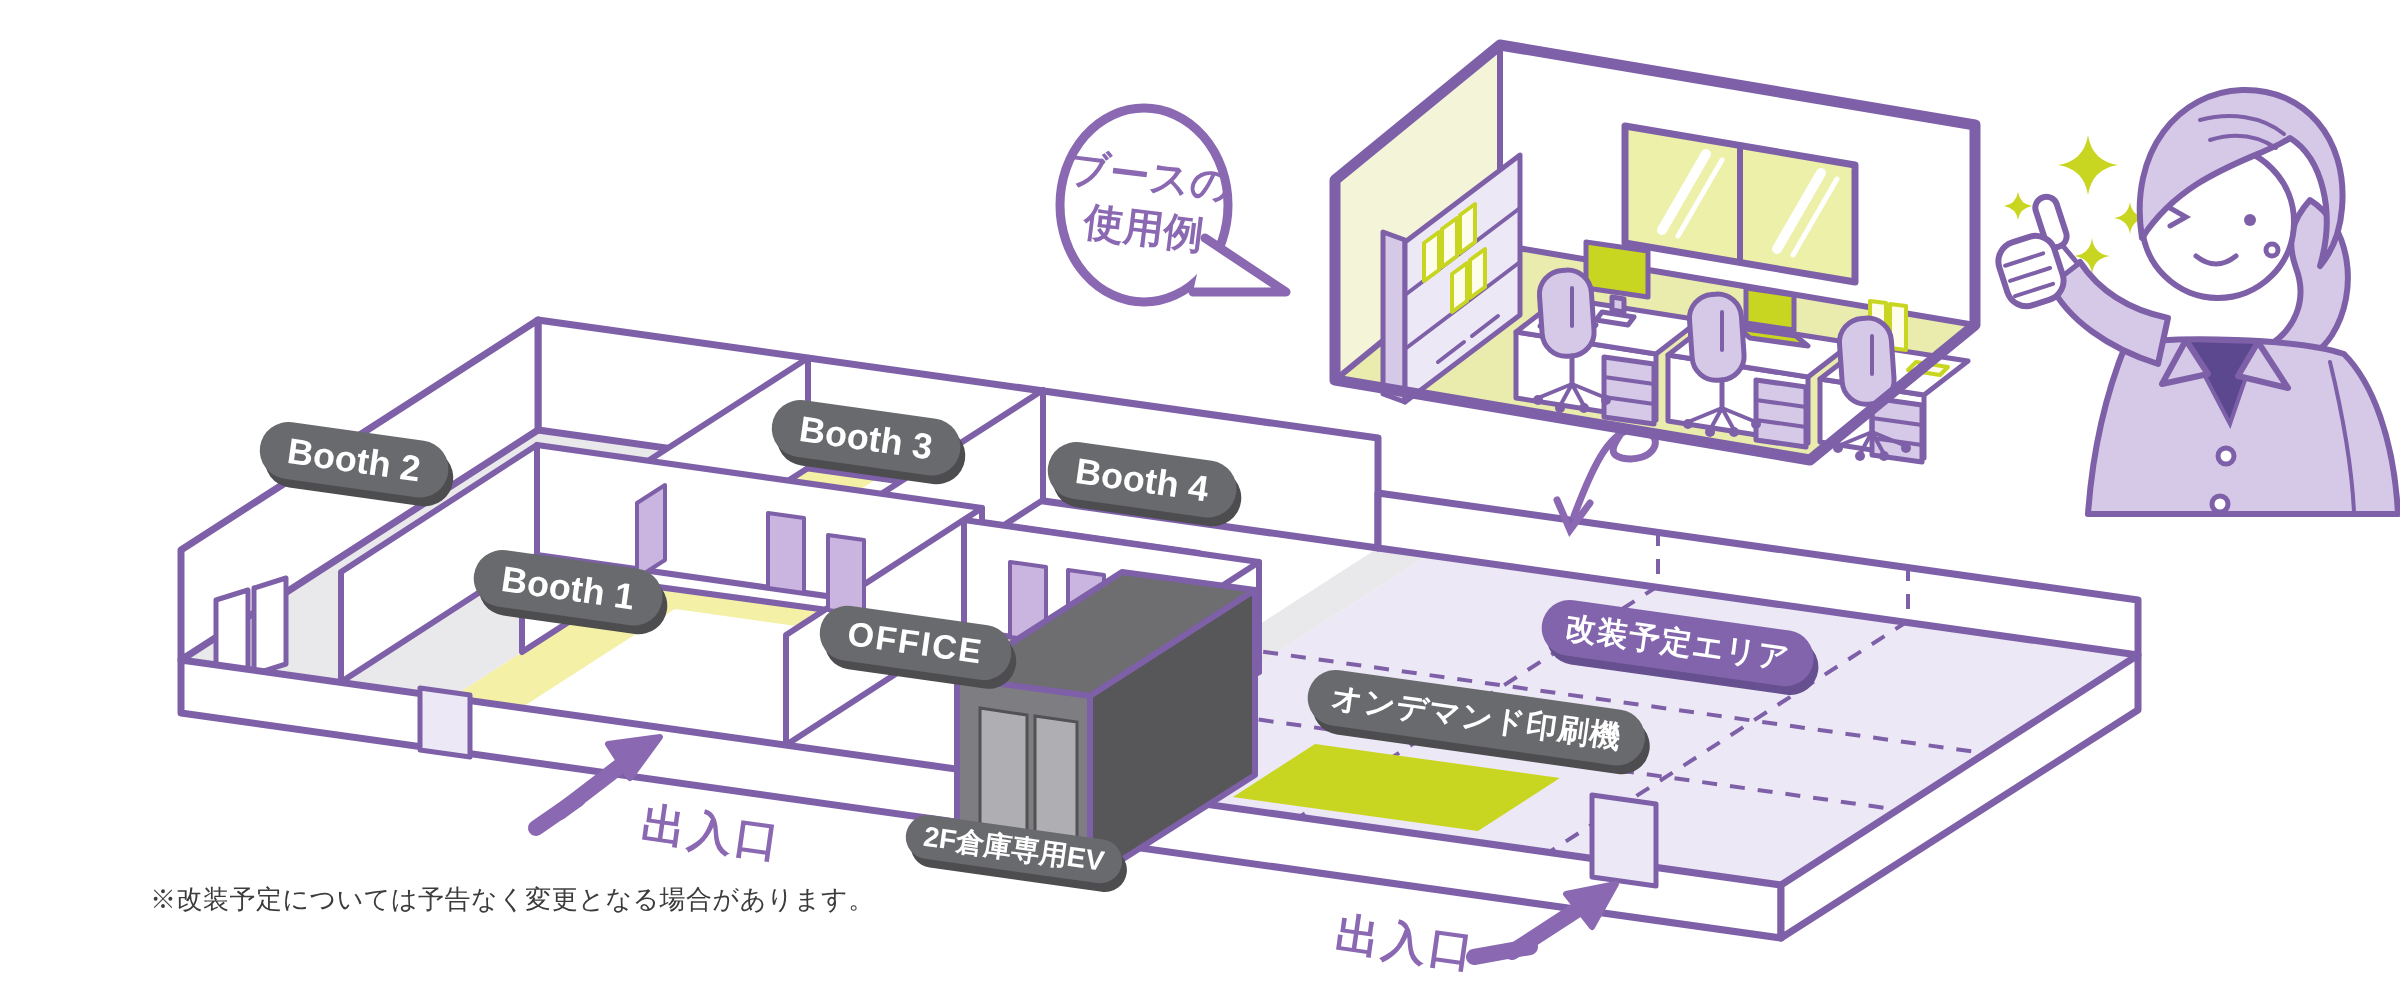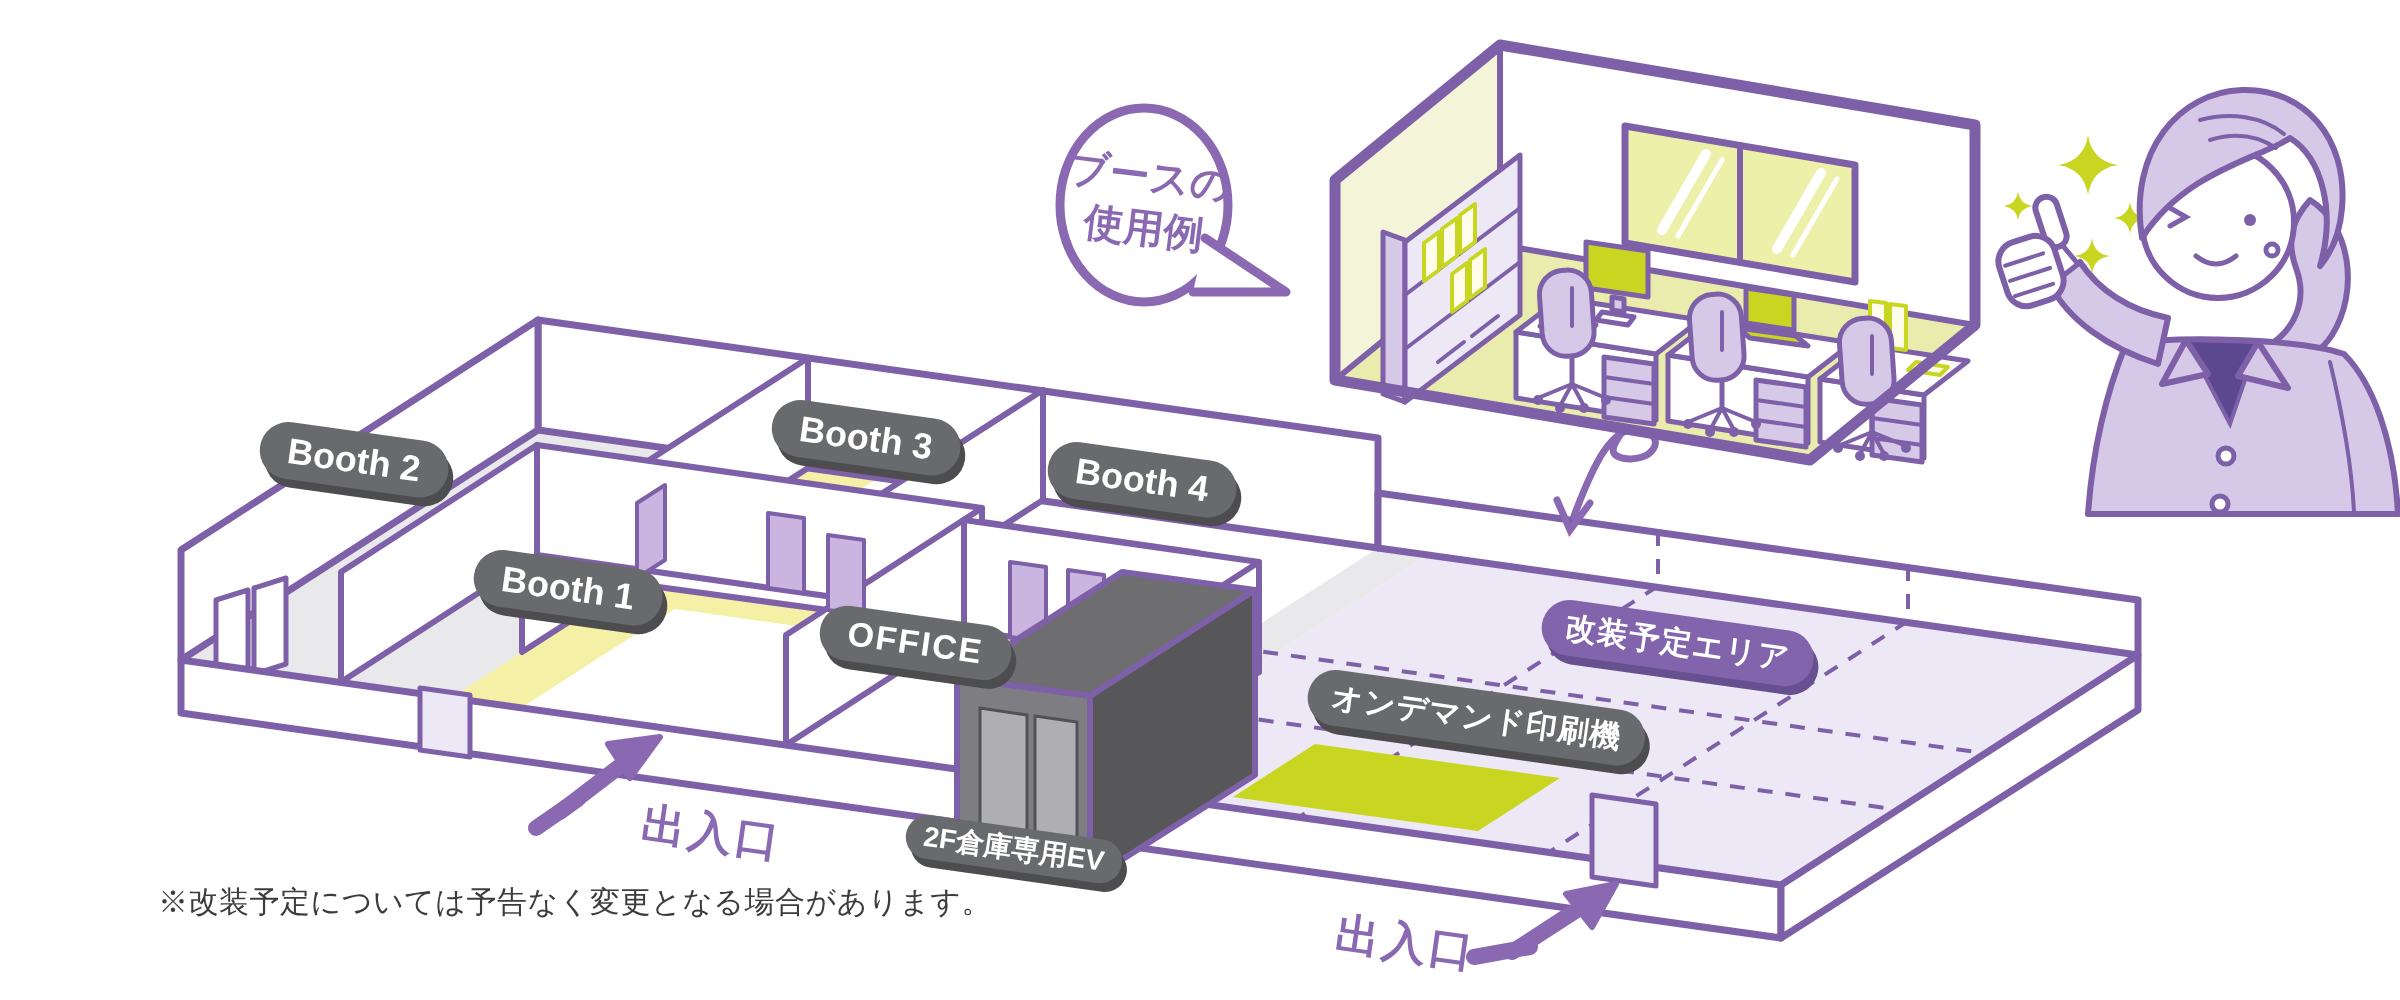--- a/index.html
+++ b/index.html
@@ -51,22 +51,22 @@
         padding:8px 28px;border-radius:46px;box-shadow:6px 8px 0 var(--pill-shadow);
         white-space:nowrap;line-height:1.15;}
   .pill.jp{font-size:31px;padding:10px 24px;letter-spacing:1px;}
   .pill.sm{font-size:28px;padding:6px 18px;}
   .pill.purple{background:var(--pill-purple);box-shadow:6px 8px 0 var(--pill-purple-shadow);}
   .entrance{position:absolute;color:var(--purple-bright);font-size:44px;font-weight:bold;
             transform:rotate(8deg);transform-origin:left center;letter-spacing:3px;white-space:nowrap;}
   .bubble-text{position:absolute;left:1052px;top:150px;width:190px;text-align:center;
                color:var(--purple-bright);font-size:40px;font-weight:bold;line-height:1.3;
                transform:rotate(7deg);white-space:nowrap;}
-  .footnote{position:absolute;left:158px;top:882px;color:var(--text-dark);
-            font-size:30px;letter-spacing:0.5px;white-space:nowrap;}
+  .footnote{position:absolute;left:150px;top:882px;color:var(--text-dark);
+            font-size:26px;letter-spacing:0.5px;white-space:nowrap;}
 </style>
 </head>
 <body>
 
 <div class="stage">
 
 <svg width="2400" height="1000" viewBox="0 0 2400 1000">
 
   <g>
     <polygon points="538,430 2138,655 1781,885 181,660" fill="#ffffff"></polygon>

